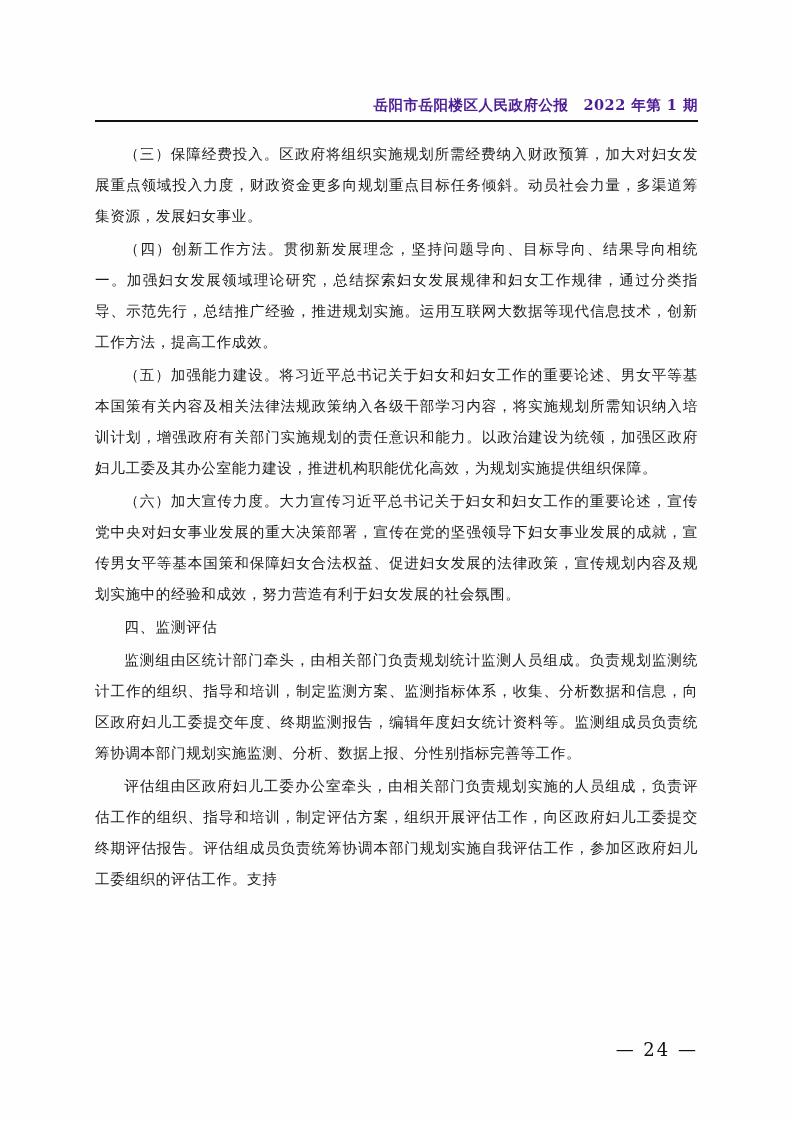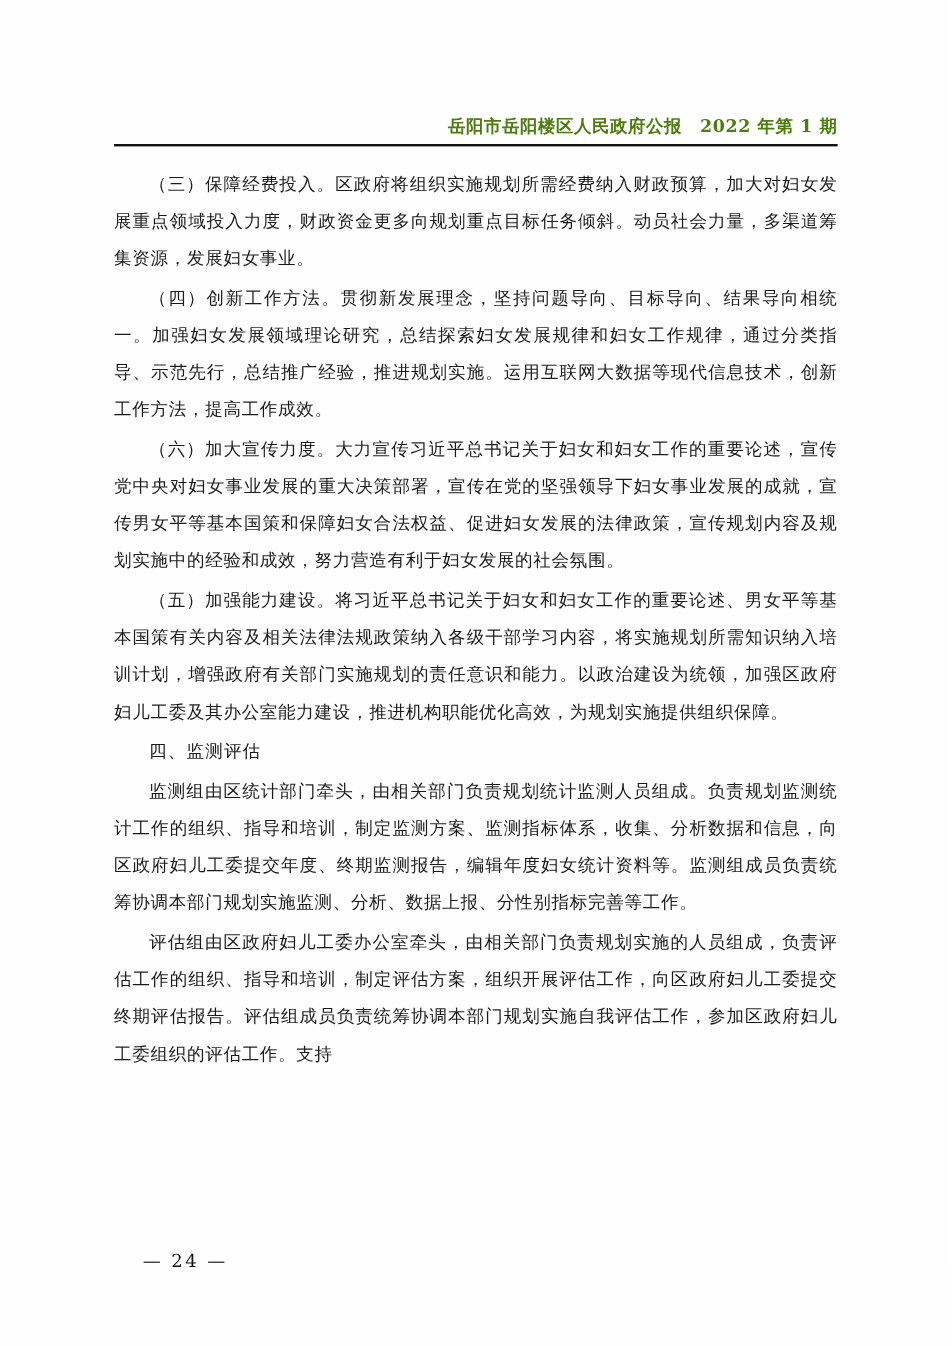--- a/index.html
+++ b/index.html
@@ -19,21 +19,21 @@
     overflow: hidden;
   }
   .header {
     position: absolute;
     top: 96px;
     left: 95px;
     right: 95px;
     text-align: right;
     font-size: 14.5px;
     letter-spacing: 0.5px;
-    color: #4d7c0f;
+    color: #4c1d95;
     font-weight: 600;
     font-family: "DejaVu Serif", "Liberation Serif", serif;
   }
   .header-rule {
     position: absolute;
     top: 120px;
     left: 95px;
     right: 95px;
     height: 2px;
     background: #111;
@@ -58,44 +58,44 @@
   }
   .content p.section {
     text-indent: 2em;
     letter-spacing: 1px;
   }
   .footer {
     position: absolute;
     bottom: 62px;
     left: 95px;
     right: 95px;
-    text-align: left;
-    font-size: 15px;
+    text-align: right;
+    font-size: 18px;
     letter-spacing: 2px;
     color: #111;
   }
   .footer-inner {
     padding-left: 24px;
   }
 </style>
 </head>
 <body>
 
 <div class="page">
 
   <div class="header">
     <span>岳阳市岳阳楼区人民政府公报　2022 年第 1 期</span>
   </div>
   <div class="header-rule"></div>
 
   <div class="content">
     <p class="indent">（三）保障经费投入。区政府将组织实施规划所需经费纳入财政预算，加大对妇女发展重点领域投入力度，财政资金更多向规划重点目标任务倾斜。动员社会力量，多渠道筹集资源，发展妇女事业。</p>
     <p class="indent">（四）创新工作方法。贯彻新发展理念，坚持问题导向、目标导向、结果导向相统一。加强妇女发展领域理论研究，总结探索妇女发展规律和妇女工作规律，通过分类指导、示范先行，总结推广经验，推进规划实施。运用互联网大数据等现代信息技术，创新工作方法，提高工作成效。</p>
+    <p class="indent">（五）加强能力建设。将习近平总书记关于妇女和妇女工作的重要论述、男女平等基本国策有关内容及相关法律法规政策纳入各级干部学习内容，将实施规划所需知识纳入培训计划，增强政府有关部门实施规划的责任意识和能力。以政治建设为统领，加强区政府妇儿工委及其办公室能力建设，推进机构职能优化高效，为规划实施提供组织保障。</p>
     <p class="indent">（六）加大宣传力度。大力宣传习近平总书记关于妇女和妇女工作的重要论述，宣传党中央对妇女事业发展的重大决策部署，宣传在党的坚强领导下妇女事业发展的成就，宣传男女平等基本国策和保障妇女合法权益、促进妇女发展的法律政策，宣传规划内容及规划实施中的经验和成效，努力营造有利于妇女发展的社会氛围。</p>
-    <p class="indent">（五）加强能力建设。将习近平总书记关于妇女和妇女工作的重要论述、男女平等基本国策有关内容及相关法律法规政策纳入各级干部学习内容，将实施规划所需知识纳入培训计划，增强政府有关部门实施规划的责任意识和能力。以政治建设为统领，加强区政府妇儿工委及其办公室能力建设，推进机构职能优化高效，为规划实施提供组织保障。</p>
     <p class="section">四、监测评估</p>
     <p class="indent">监测组由区统计部门牵头，由相关部门负责规划统计监测人员组成。负责规划监测统计工作的组织、指导和培训，制定监测方案、监测指标体系，收集、分析数据和信息，向区政府妇儿工委提交年度、终期监测报告，编辑年度妇女统计资料等。监测组成员负责统筹协调本部门规划实施监测、分析、数据上报、分性别指标完善等工作。</p>
     <p class="indent">评估组由区政府妇儿工委办公室牵头，由相关部门负责规划实施的人员组成，负责评估工作的组织、指导和培训，制定评估方案，组织开展评估工作，向区政府妇儿工委提交终期评估报告。评估组成员负责统筹协调本部门规划实施自我评估工作，参加区政府妇儿工委组织的评估工作。支持</p>
   </div>
 
   <div class="footer">
     <div class="footer-inner">— 24 —</div>
   </div>
 
 </div>

